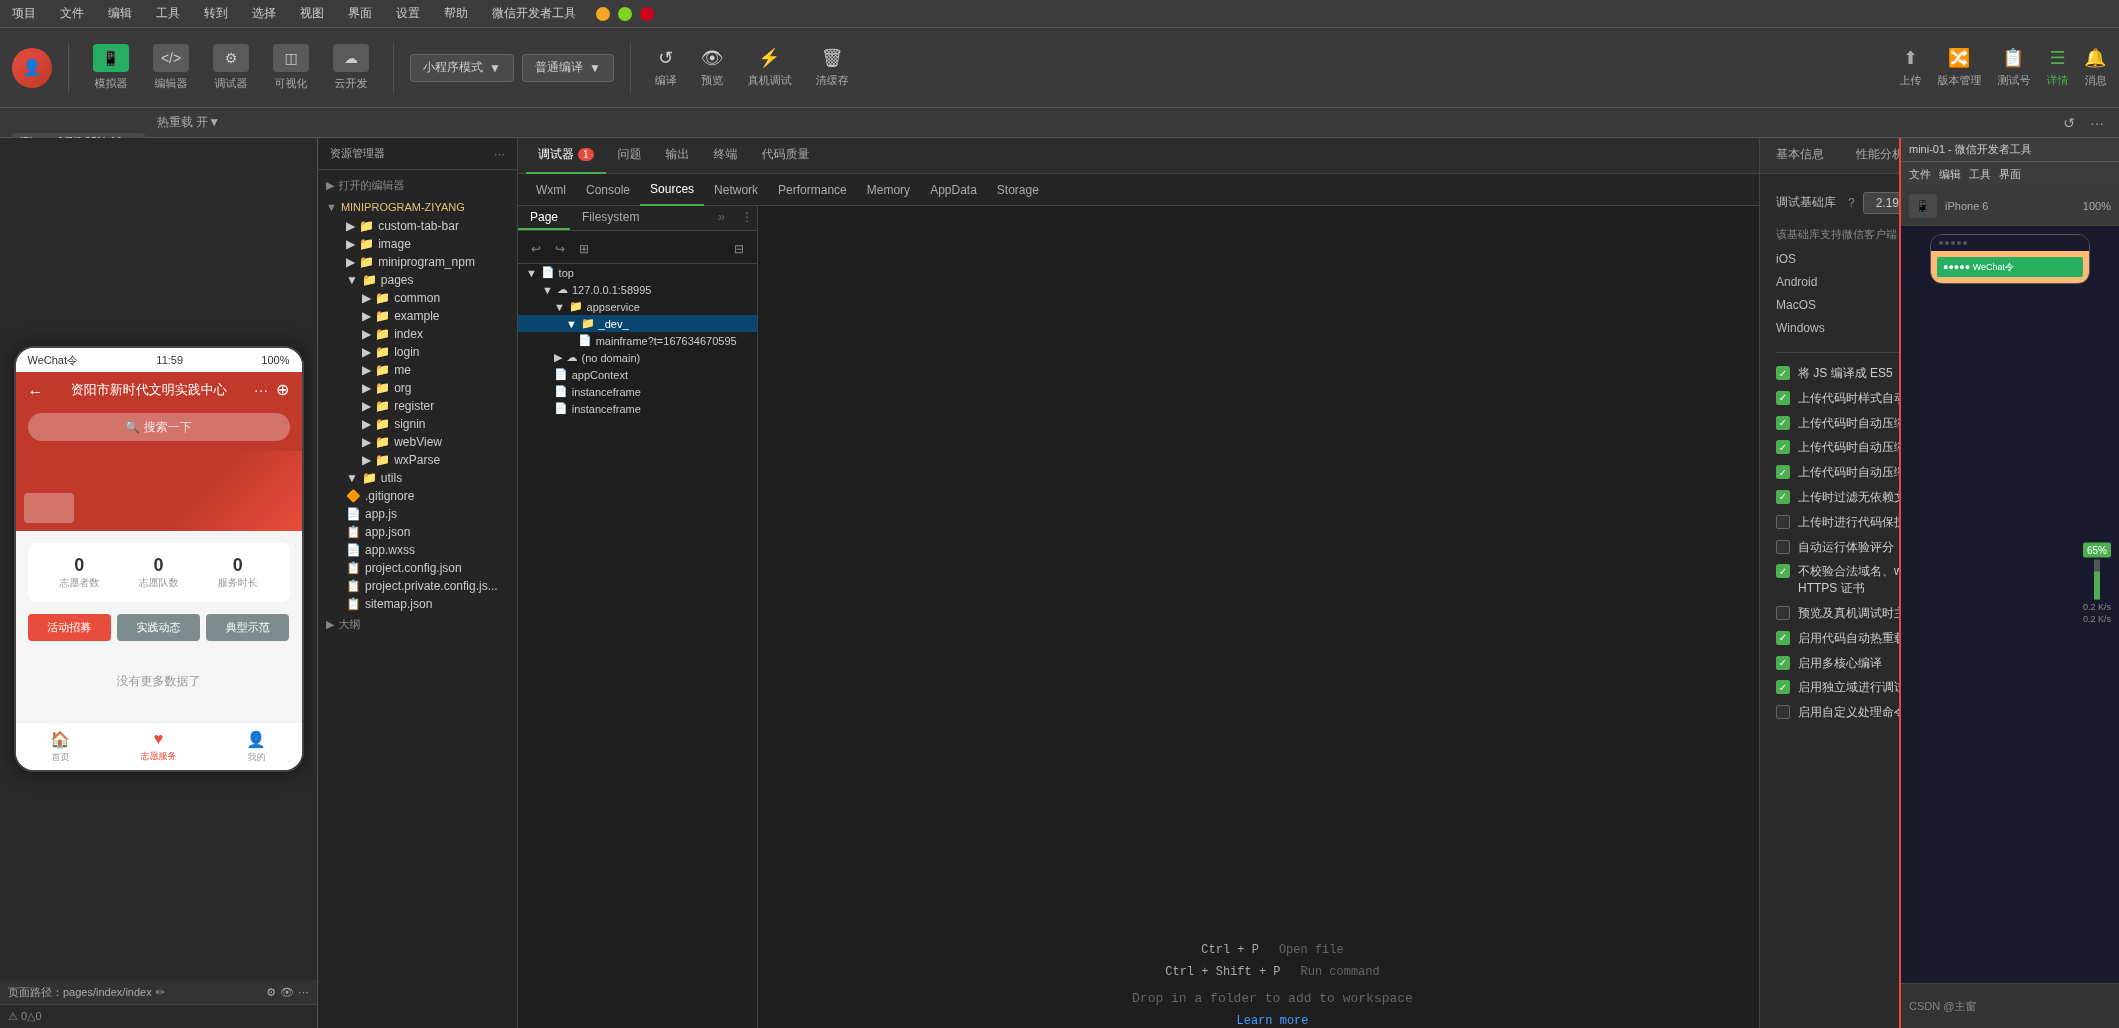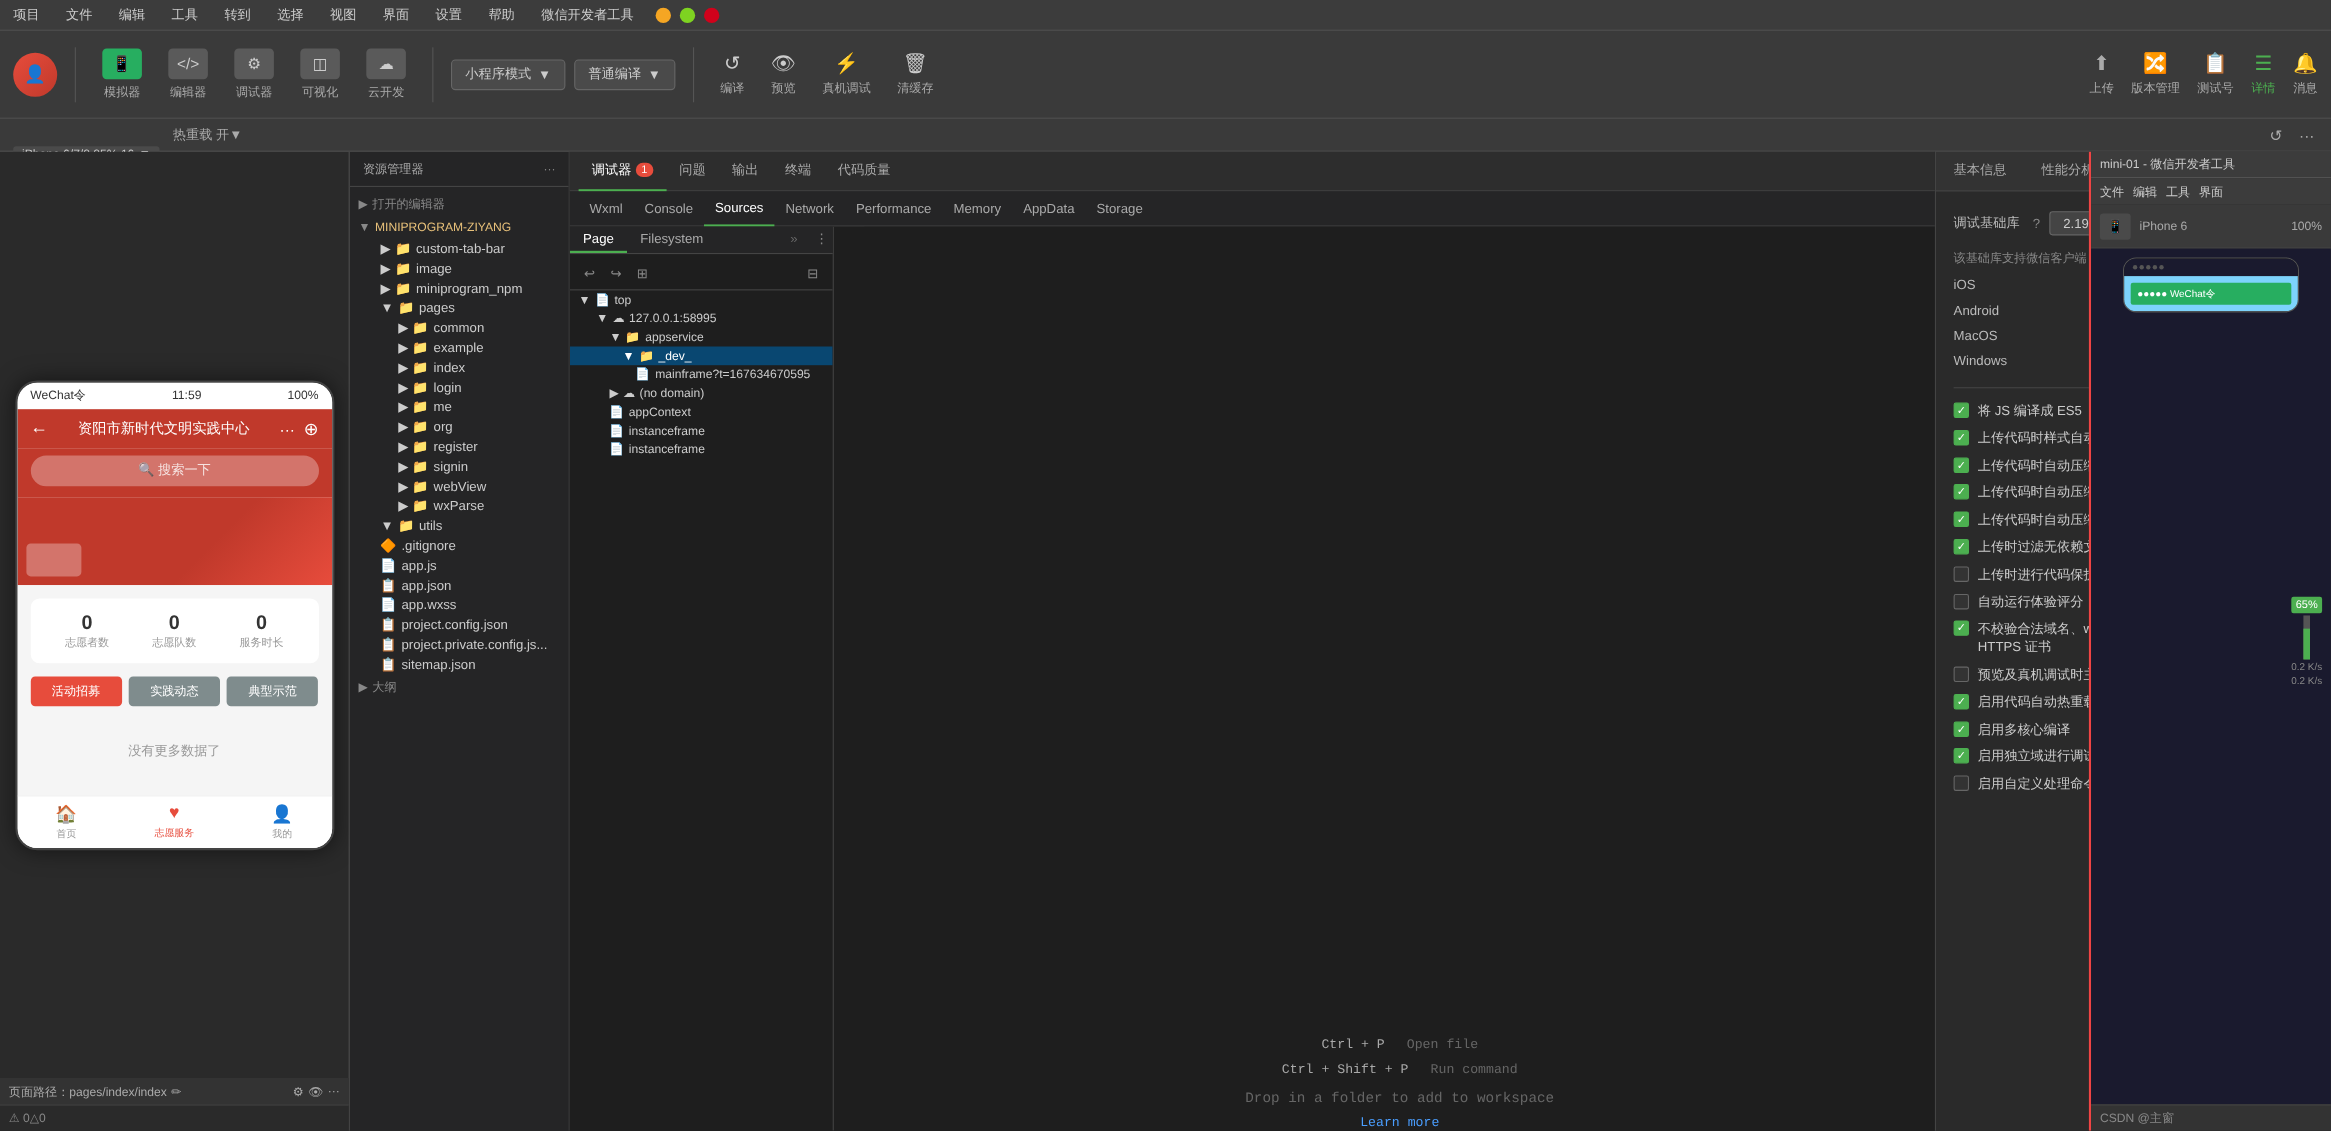--- a/index.html
+++ b/index.html
@@ -1208,26 +1208,26 @@
     </div>
     <div style="flex:1; background:#1a1a2e; display:flex; align-items:flex-start; justify-content:center; padding:8px;">
       <div style="width:160px; background:#1a1a1a; border-radius:12px; border:1px solid #555; overflow:hidden;">
         <div style="background:#1a1a2e; height:16px; display:flex; align-items:center; padding:0 8px; gap:2px;">
           <div style="width:4px;height:4px;border-radius:50%;background:#555;"></div>
           <div style="width:4px;height:4px;border-radius:50%;background:#555;"></div>
           <div style="width:4px;height:4px;border-radius:50%;background:#555;"></div>
           <div style="width:4px;height:4px;border-radius:50%;background:#555;"></div>
           <div style="width:4px;height:4px;border-radius:50%;background:#555;"></div>
         </div>
-        <div style="background:#7dd3fc; padding:6px;">
+        <div style="background:#fdba74; padding:6px;">
           <div class="mini-chat-bar">●●●●● WeChat令</div>
         </div>
       </div>
     </div>
-    <div style="height:24px; background:#333; display:flex; align-items:center; padding:0 8px; font-size:11px; color:#888; gap:8px; border-top:1px solid #444;">
+    <div style="height:45px; background:#333; display:flex; align-items:center; padding:0 8px; font-size:11px; color:#888; gap:8px; border-top:1px solid #444;">
       <span>CSDN @主窗</span>
     </div>
 
     <div style="position:absolute; right:8px; top:50%; transform:translateY(-50%); display:flex; flex-direction:column; align-items:center; gap:2px;">
       <div style="background:#4caf50; color:white; font-size:10px; padding:2px 4px; border-radius:2px; text-align:center;">65%</div>
       <div style="background:#555; width:6px; height:40px; position:relative;">
         <div style="position:absolute; bottom:0; width:6px; height:70%; background:#4caf50;"></div>
       </div>
       <div style="font-size:9px; color:#888;">0.2 K/s</div>
       <div style="font-size:9px; color:#888;">0.2 K/s</div>

